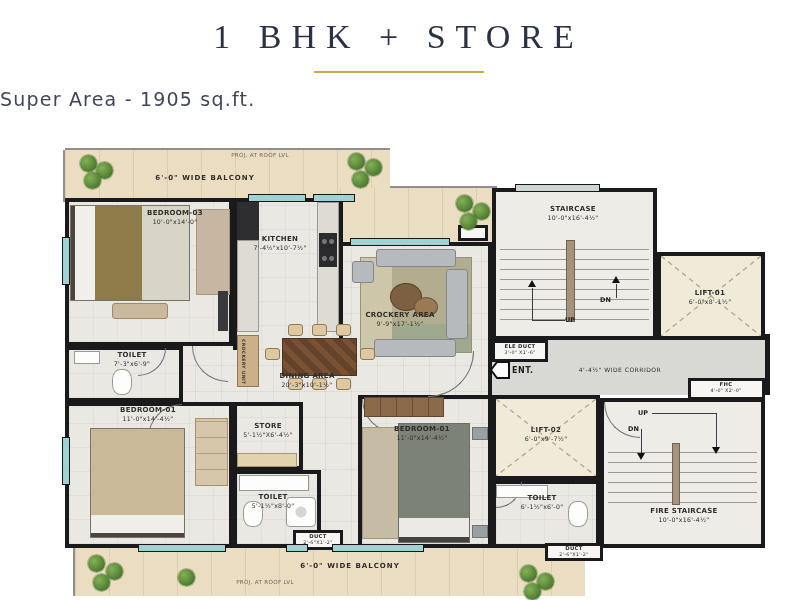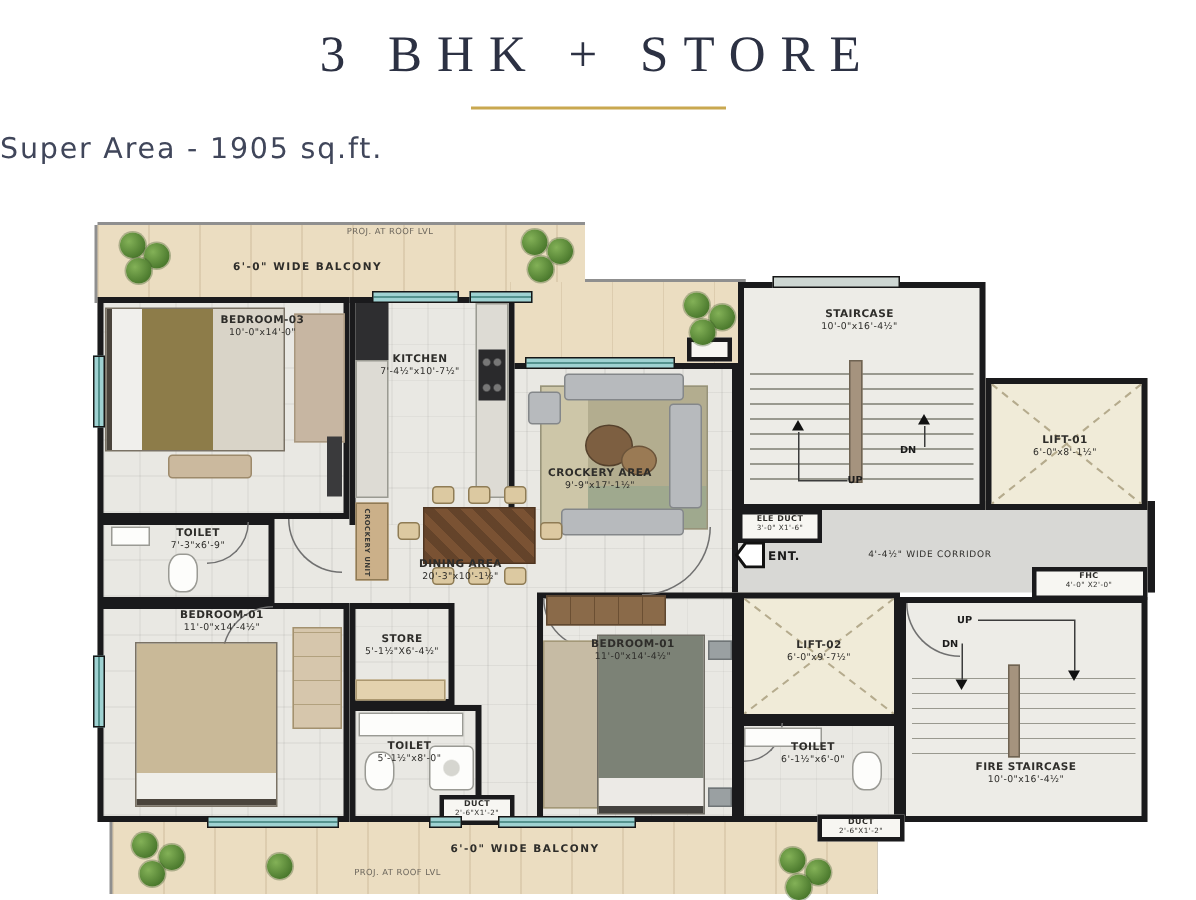--- a/index.html
+++ b/index.html
@@ -59,21 +59,21 @@
   .furn{z-index:20;}
   .crock-lbl{position:absolute;writing-mode:vertical-rl;font-size:4.6px;font-weight:600;
              color:#3a3a36;letter-spacing:.3px;z-index:30;}
   .z5{z-index:5}.z10{z-index:10}.z15{z-index:15}.z25{z-index:25}.z35{z-index:35}
 </style>
 </head>
 <body>
 
 <div class="page">
 
-  <div class="abs title">3 BHK + STORE</div>
+  <div class="abs title">1 BHK + STORE</div>
   <div class="abs gold"></div>
   <div class="abs subtitle">Super Area - 1905 sq.ft.</div>
 
   <div class="abs" id="plan" style="left:60px;top:145px;width:712px;height:455px">
 
     <div class="abs floor z5" style="left:5px;top:53px;width:427px;height:350px"></div>
     <div class="abs balc z5" style="left:5px;top:5px;width:325px;height:52px"></div>
     <div class="abs balc z5" style="left:280px;top:43px;width:157px;height:56px"></div>
     <div class="abs balc z5" style="left:15px;top:403px;width:510px;height:48px"></div>
     <div class="abs corr z10" style="left:432px;top:195px;width:278px;height:55px"></div>

